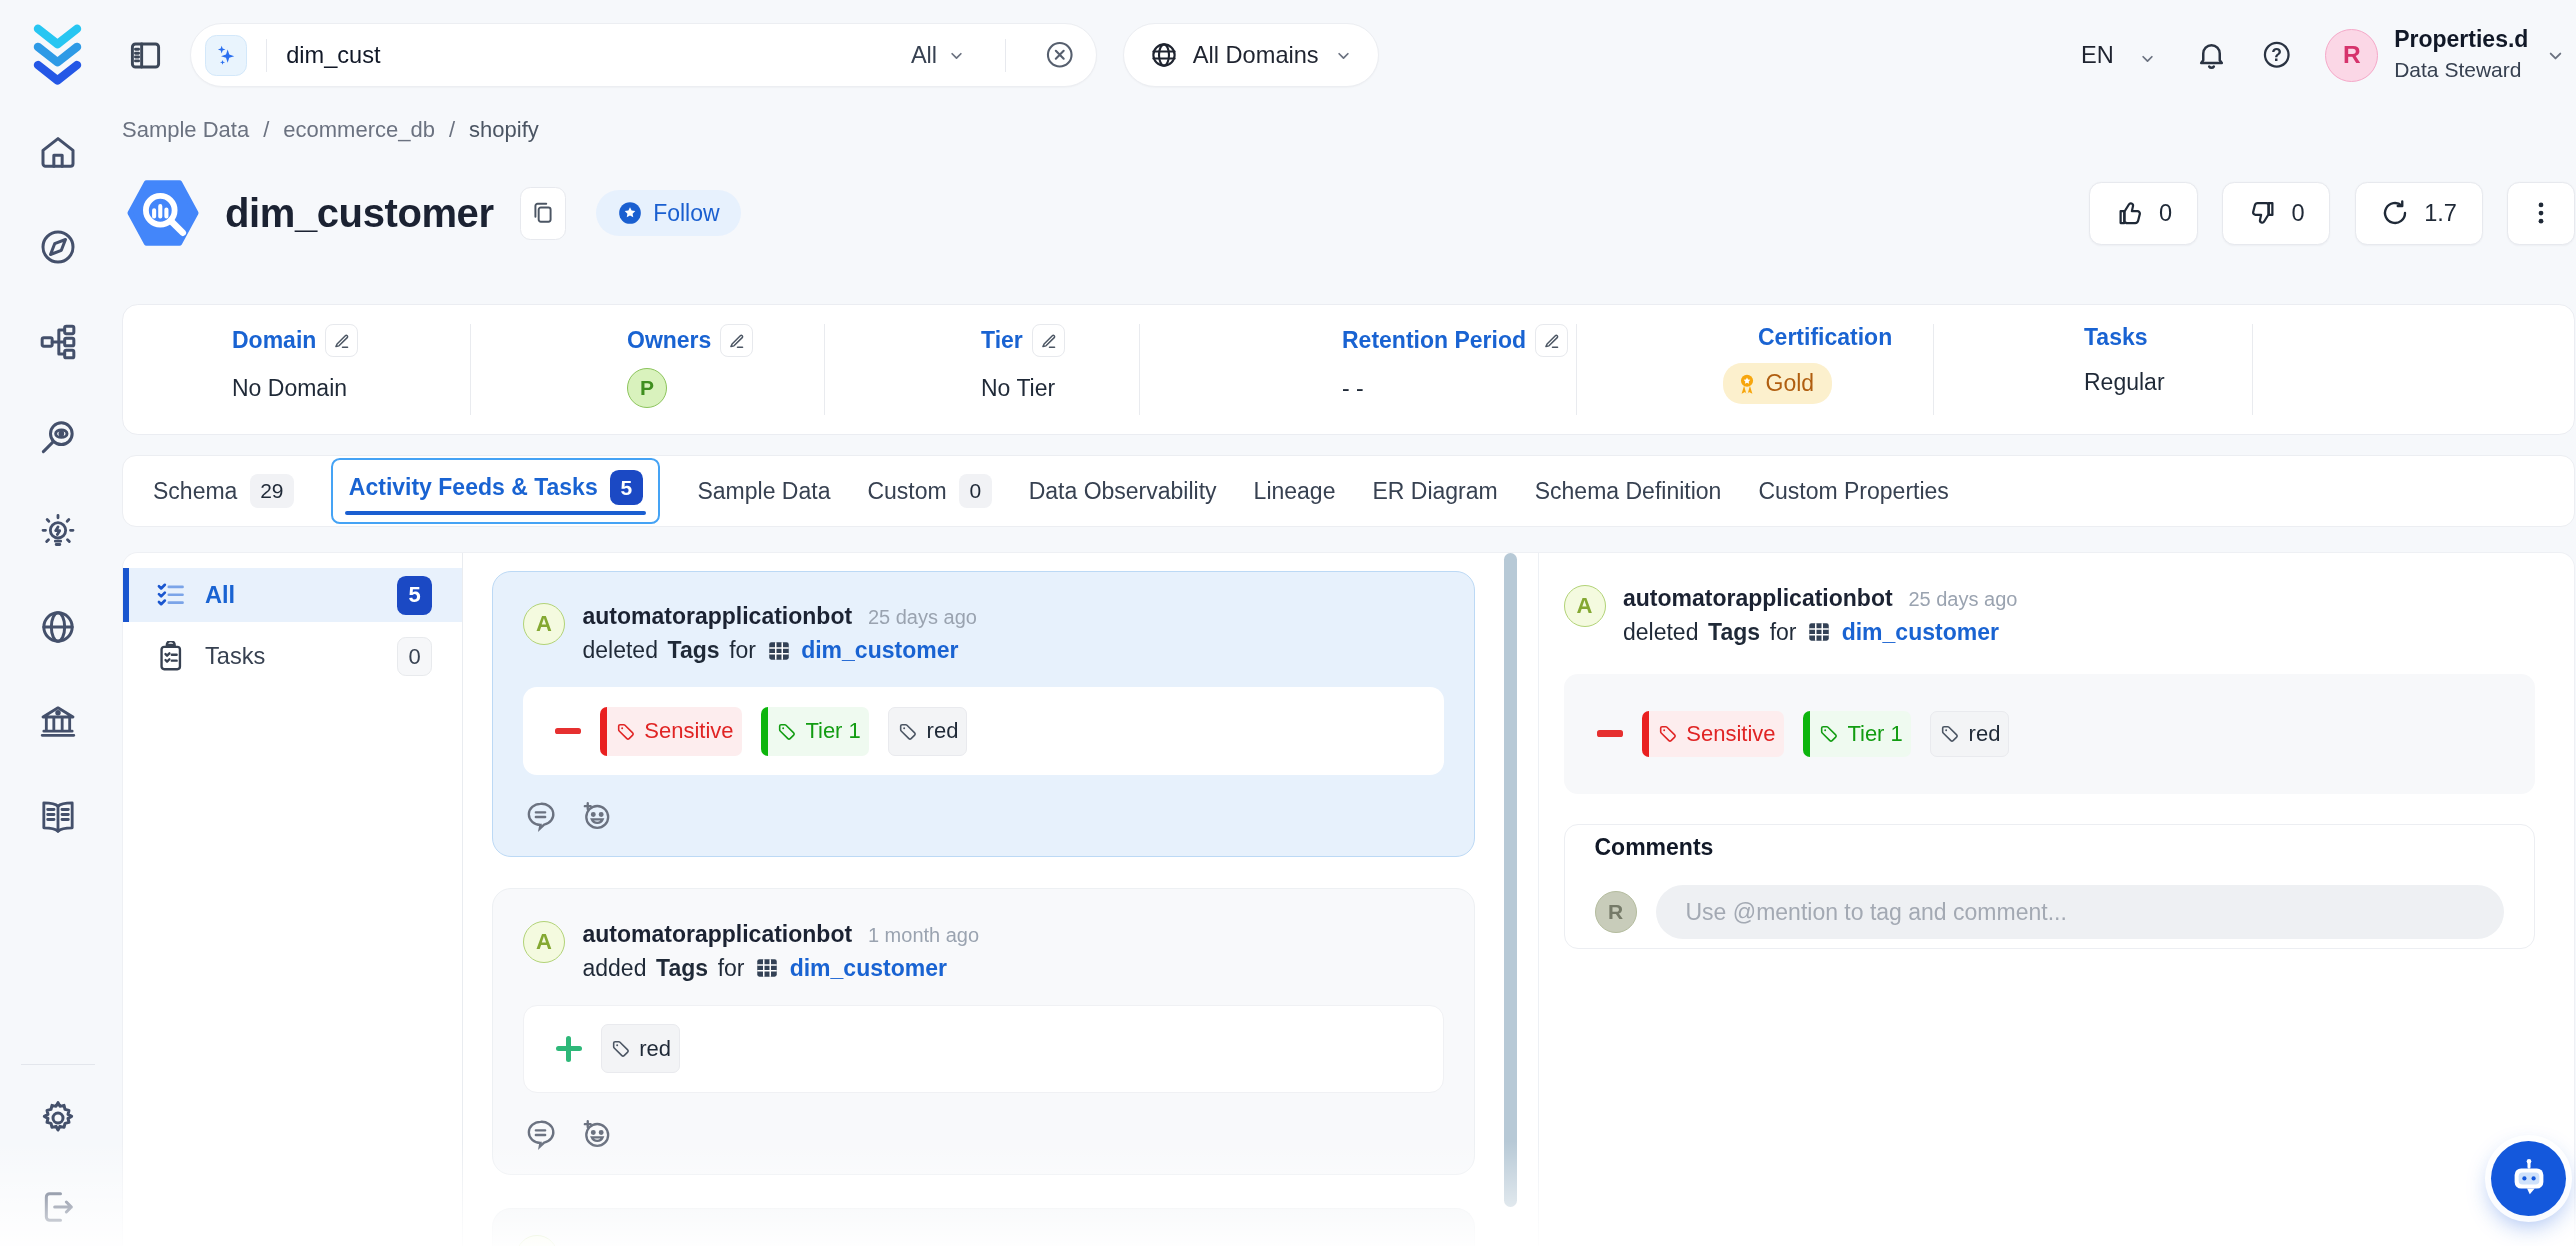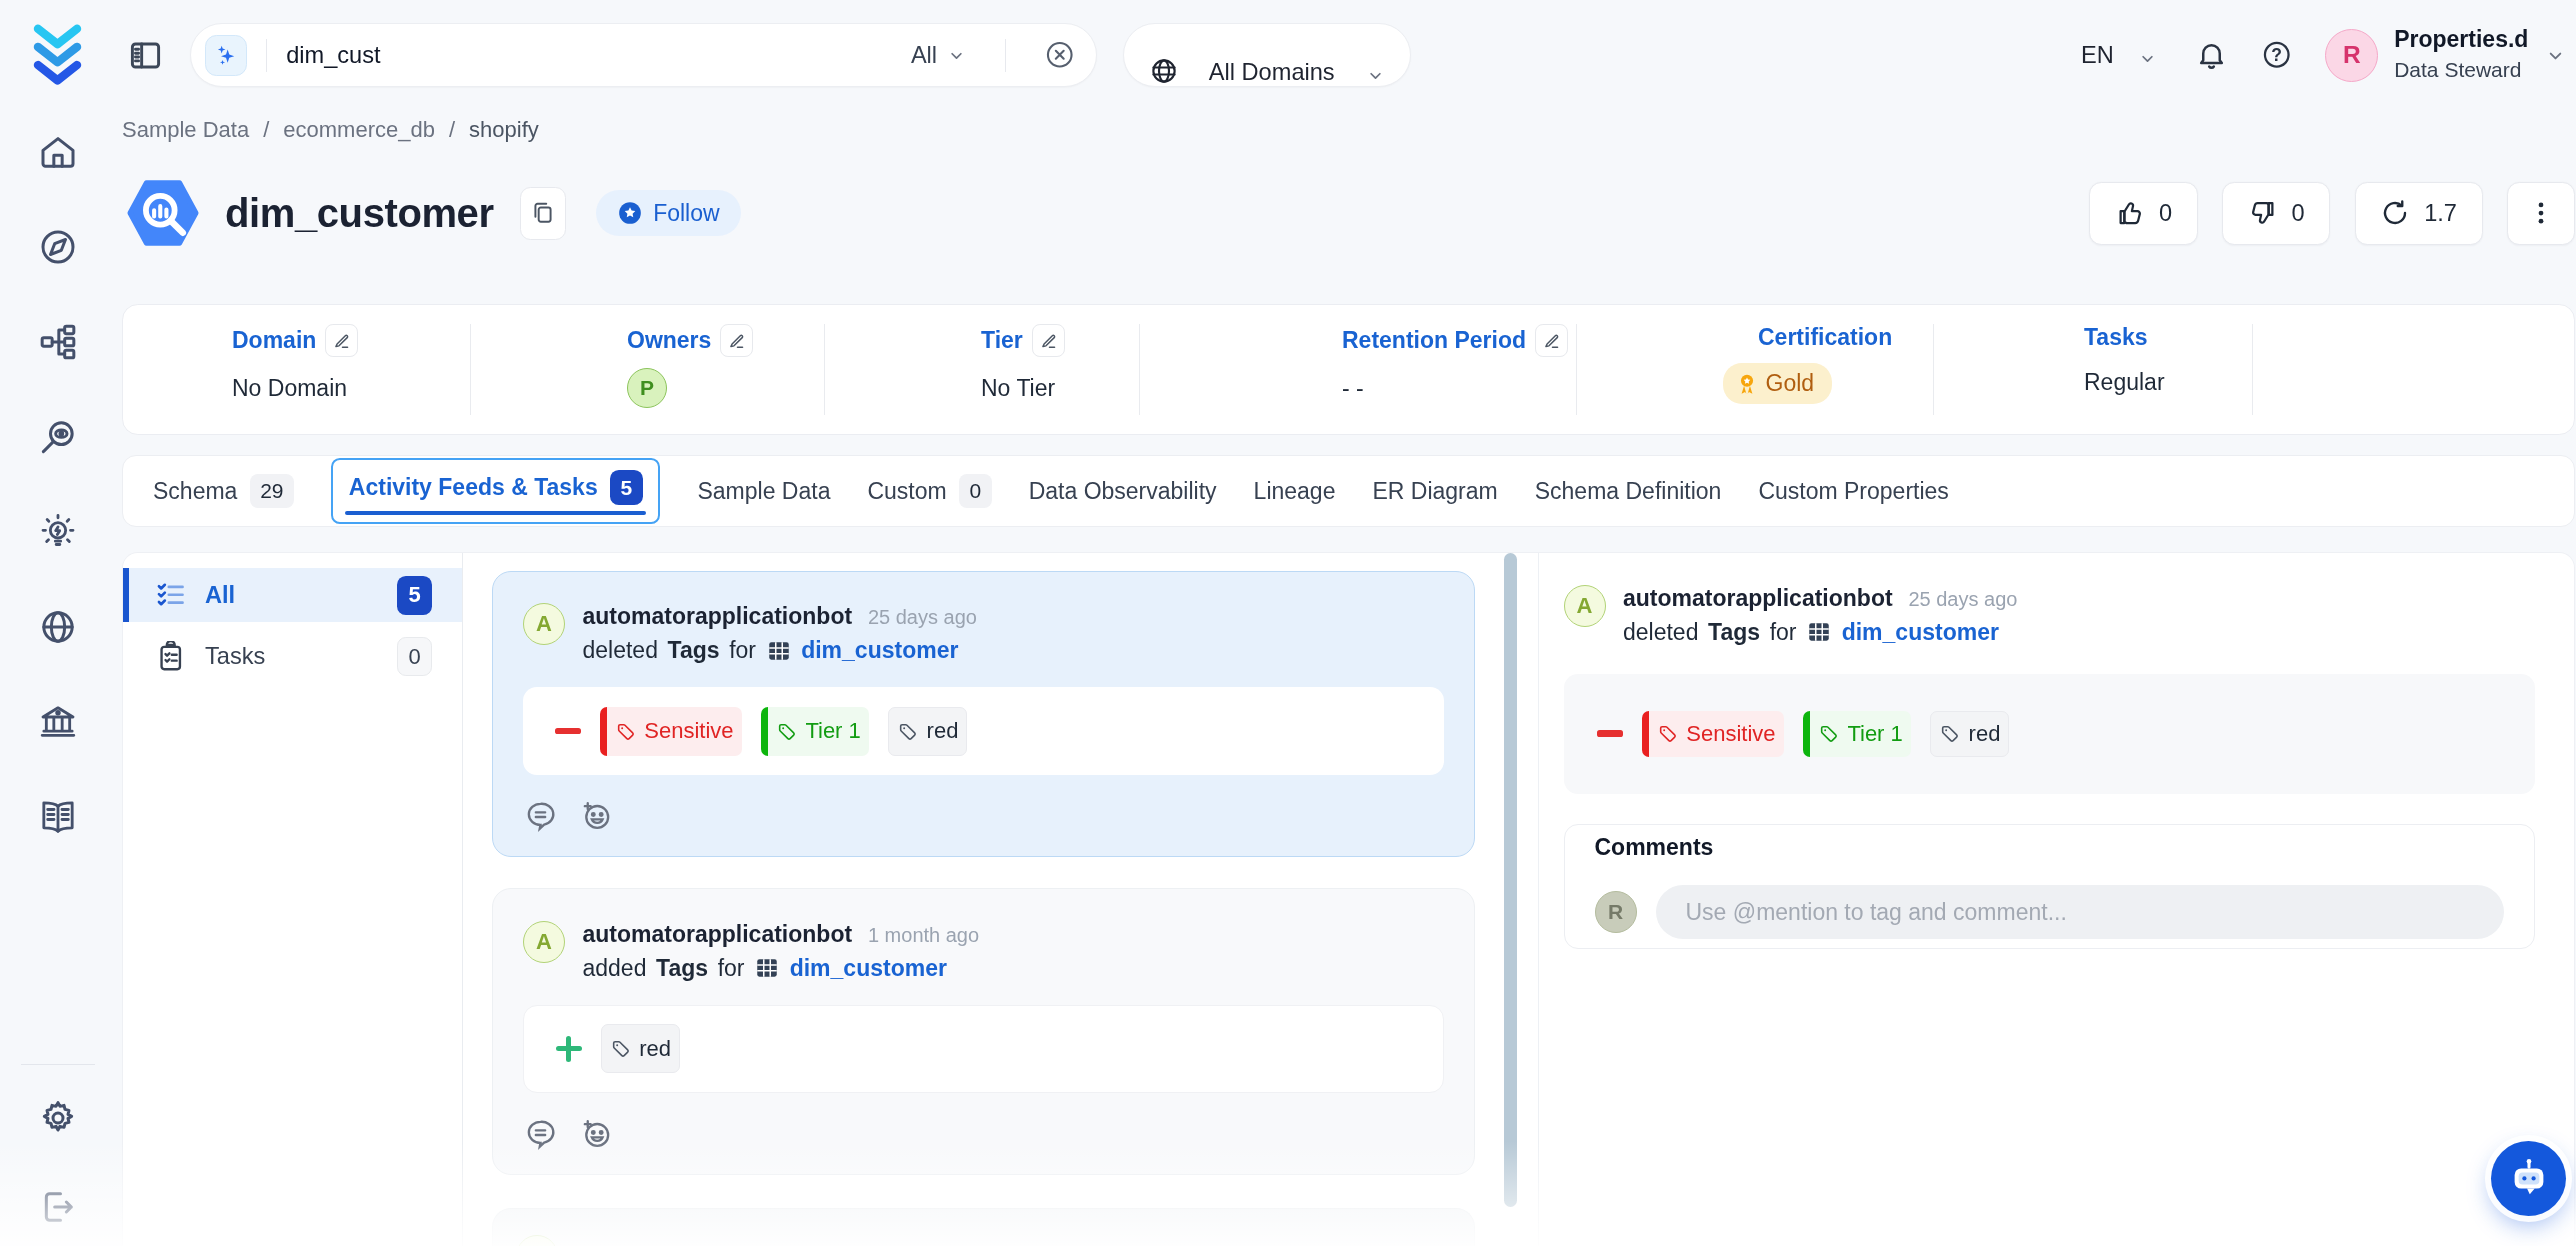--- a/index.html
+++ b/index.html
@@ -20,21 +20,21 @@
   
   .topbar { position:absolute; left:115px; top:0; right:0; height:110px; display:flex; align-items:center; z-index:5; }
   .collapse-btn { margin-left:12.3px; color:#3c4758; cursor:pointer; }
   .search-pill { margin-left:26px; width:907px; height:64px; background:#fff; border:0.9px solid #eceef2; border-radius:32px; display:flex; align-items:center; padding:0 21px 0 14px; box-shadow:0 0.9px 1.8px rgba(16,24,40,.03); }
   .spark-box { width:42px; height:41px; border-radius:11.4px; background:#e9f4fd; border:0.9px solid #d3e8fa; display:flex; align-items:center; justify-content:center; }
   .vdiv { width:0.9px; height:33px; background:#e7e9ee; }
   .search-pill .vdiv { margin:0 19px; }
   .search-input { border:0; outline:0; background:transparent; flex:1; font:23.6px "Liberation Sans",sans-serif; color:#111827; }
   .scope { display:flex; align-items:center; gap:8.8px; color:#374151; font-size:23.6px; margin-right:19px; cursor:pointer; }
   .clear-btn { margin-left:19px; color:#565f6e; cursor:pointer; }
-  .domains-pill { margin-left:26px; height:64px; background:#fff; border:0.9px solid #eceef2; border-radius:32px; display:flex; align-items:flex-end; gap:30px; padding:0 24.5px; font-size:23.6px; color:#1f2430; cursor:pointer; box-shadow:0 0.9px 1.8px rgba(16,24,40,.03); }
+  .domains-pill { margin-left:26px; height:64px; background:#fff; border:0.9px solid #eceef2; border-radius:32px; display:flex; align-items:center; gap:14px; padding:0 24.5px; font-size:23.6px; color:#1f2430; cursor:pointer; box-shadow:0 0.9px 1.8px rgba(16,24,40,.03); }
   .tb-spacer { flex:1; }
   .lang { display:flex; align-items:flex-end; gap:23px; font-size:23.6px; color:#1f2430; margin-right:37px; cursor:pointer; }
   .tb-ic { color:#2a3342; margin-right:33px; cursor:pointer; }
   .profile { display:flex; align-items:center; gap:15.8px; margin-right:8.8px; cursor:pointer; }
   .avatar { border-radius:50%; display:flex; align-items:center; justify-content:center; font-weight:bold; }
   .avatar-user { width:53px; height:53px; background:#fbd7e6; border:1.8px solid #f5a8c8; color:#d6336c; font-size:24.5px; }
   .prof-name { font-size:23px; font-weight:bold; color:#111827; line-height:1.3; }
   .prof-role { font-size:21px; color:#374151; line-height:1.4; }
   .chev { color:#6b7280; }
 

